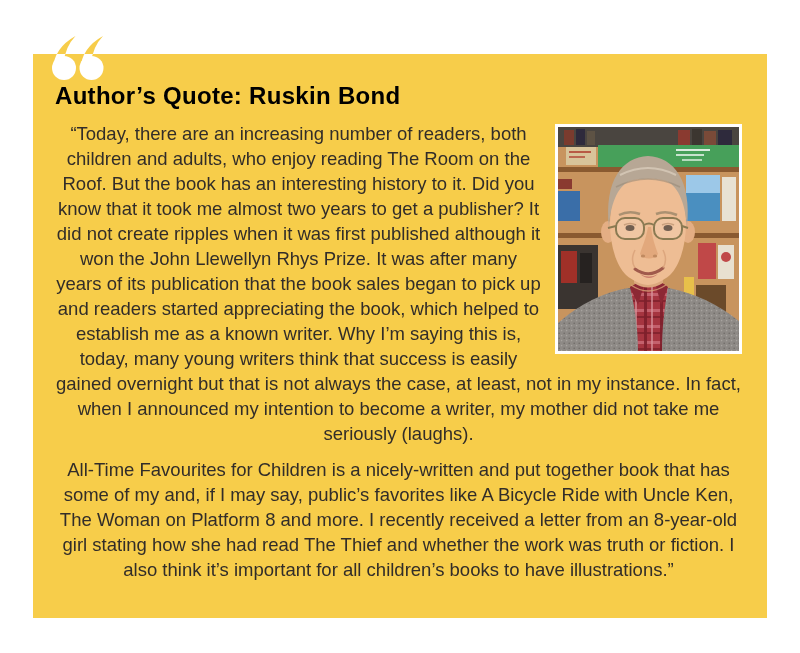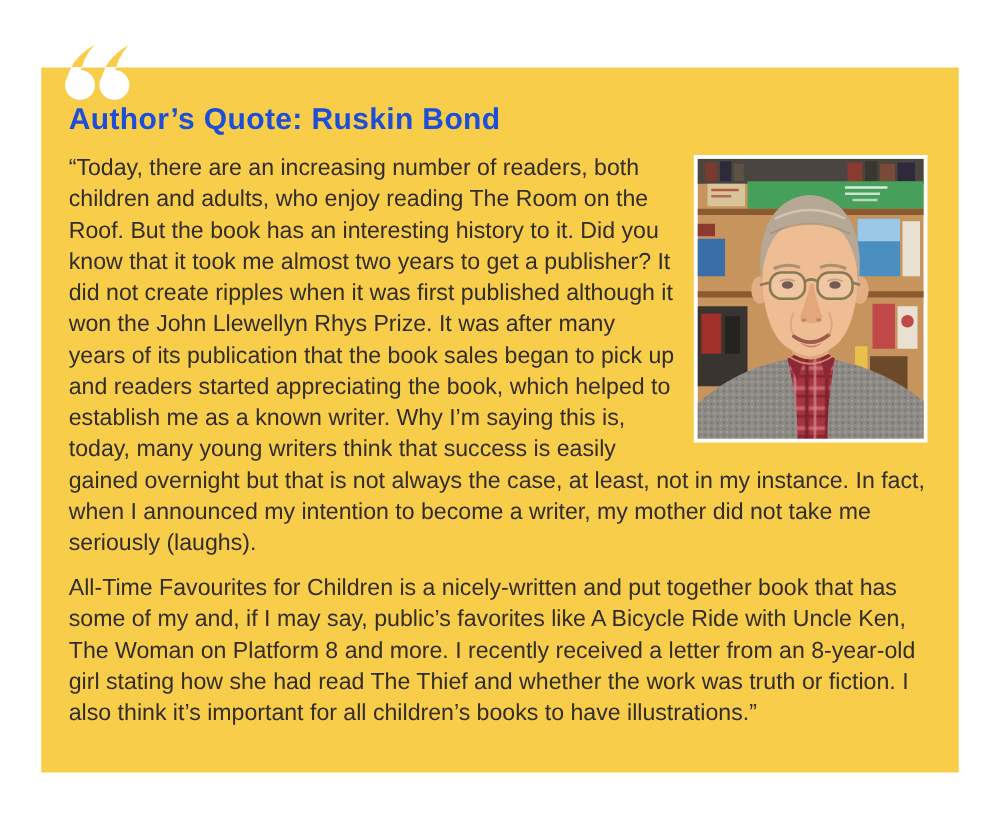--- a/index.html
+++ b/index.html
@@ -8,23 +8,23 @@
     background:#ffffff;
     font-family:"Liberation Sans", sans-serif;
   }
   .quote-card{
     position:absolute;left:33px;top:54px;width:734px;height:564px;
     background:#f7cd4a;box-sizing:border-box;
     padding:28px 25px 0 22px;overflow:hidden;
   }
   .card-title{
     margin:0 0 11px 0;
-    font-size:24px;font-weight:bold;color:#1d4ed8;letter-spacing:.3px;
+    font-size:24px;font-weight:bold;color:#000000;letter-spacing:.3px;
   }
-  .card-body{color:#322d29;}
+  .card-body{color:#322d29;text-align:center;}
   .card-body p{
     margin:0 0 11px 0;
     font-size:18.5px;line-height:25px;color:#322d29;
   }
   .photo-frame{
     float:right;width:187px;height:230px;margin:3px 0 10px 13px;
     background:#ffffff;padding:3px;box-sizing:border-box;
   }
   .photo-frame svg{display:block;width:100%;height:100%;}
   .quote-icon{

